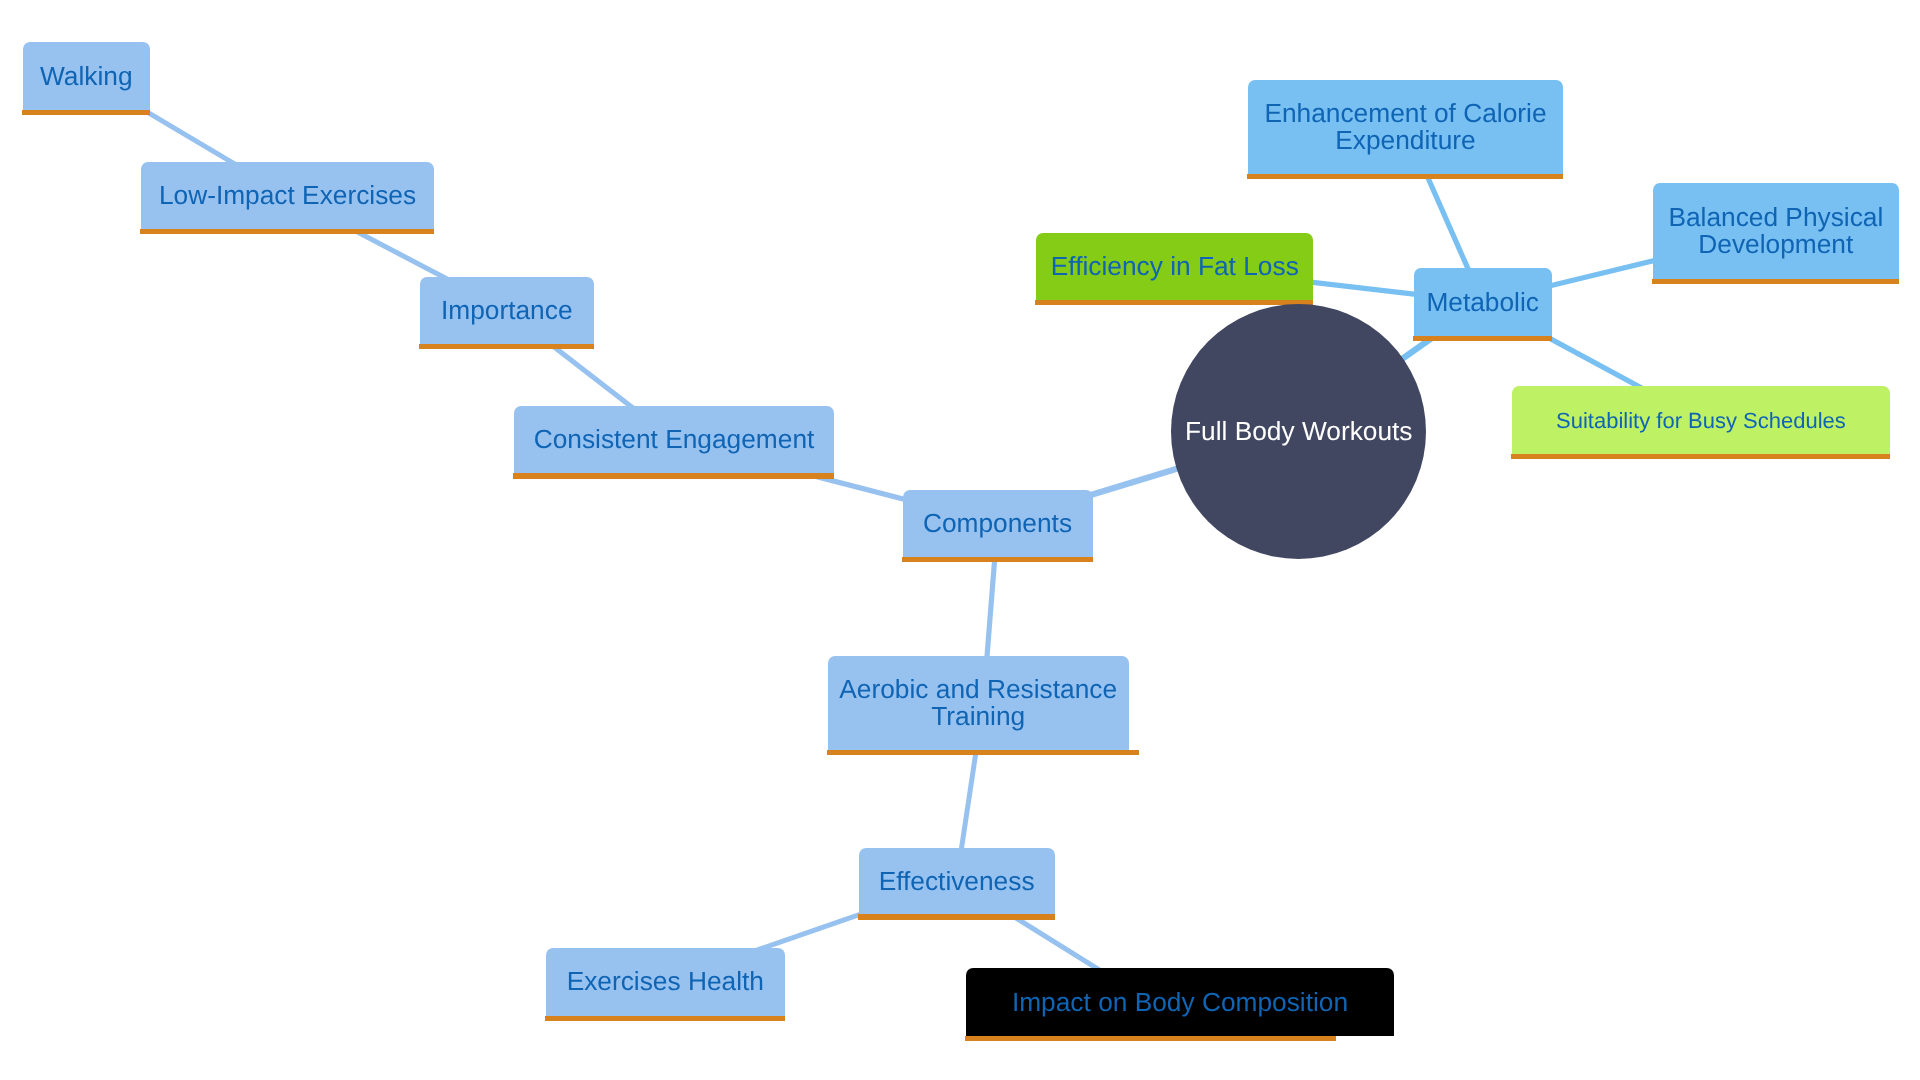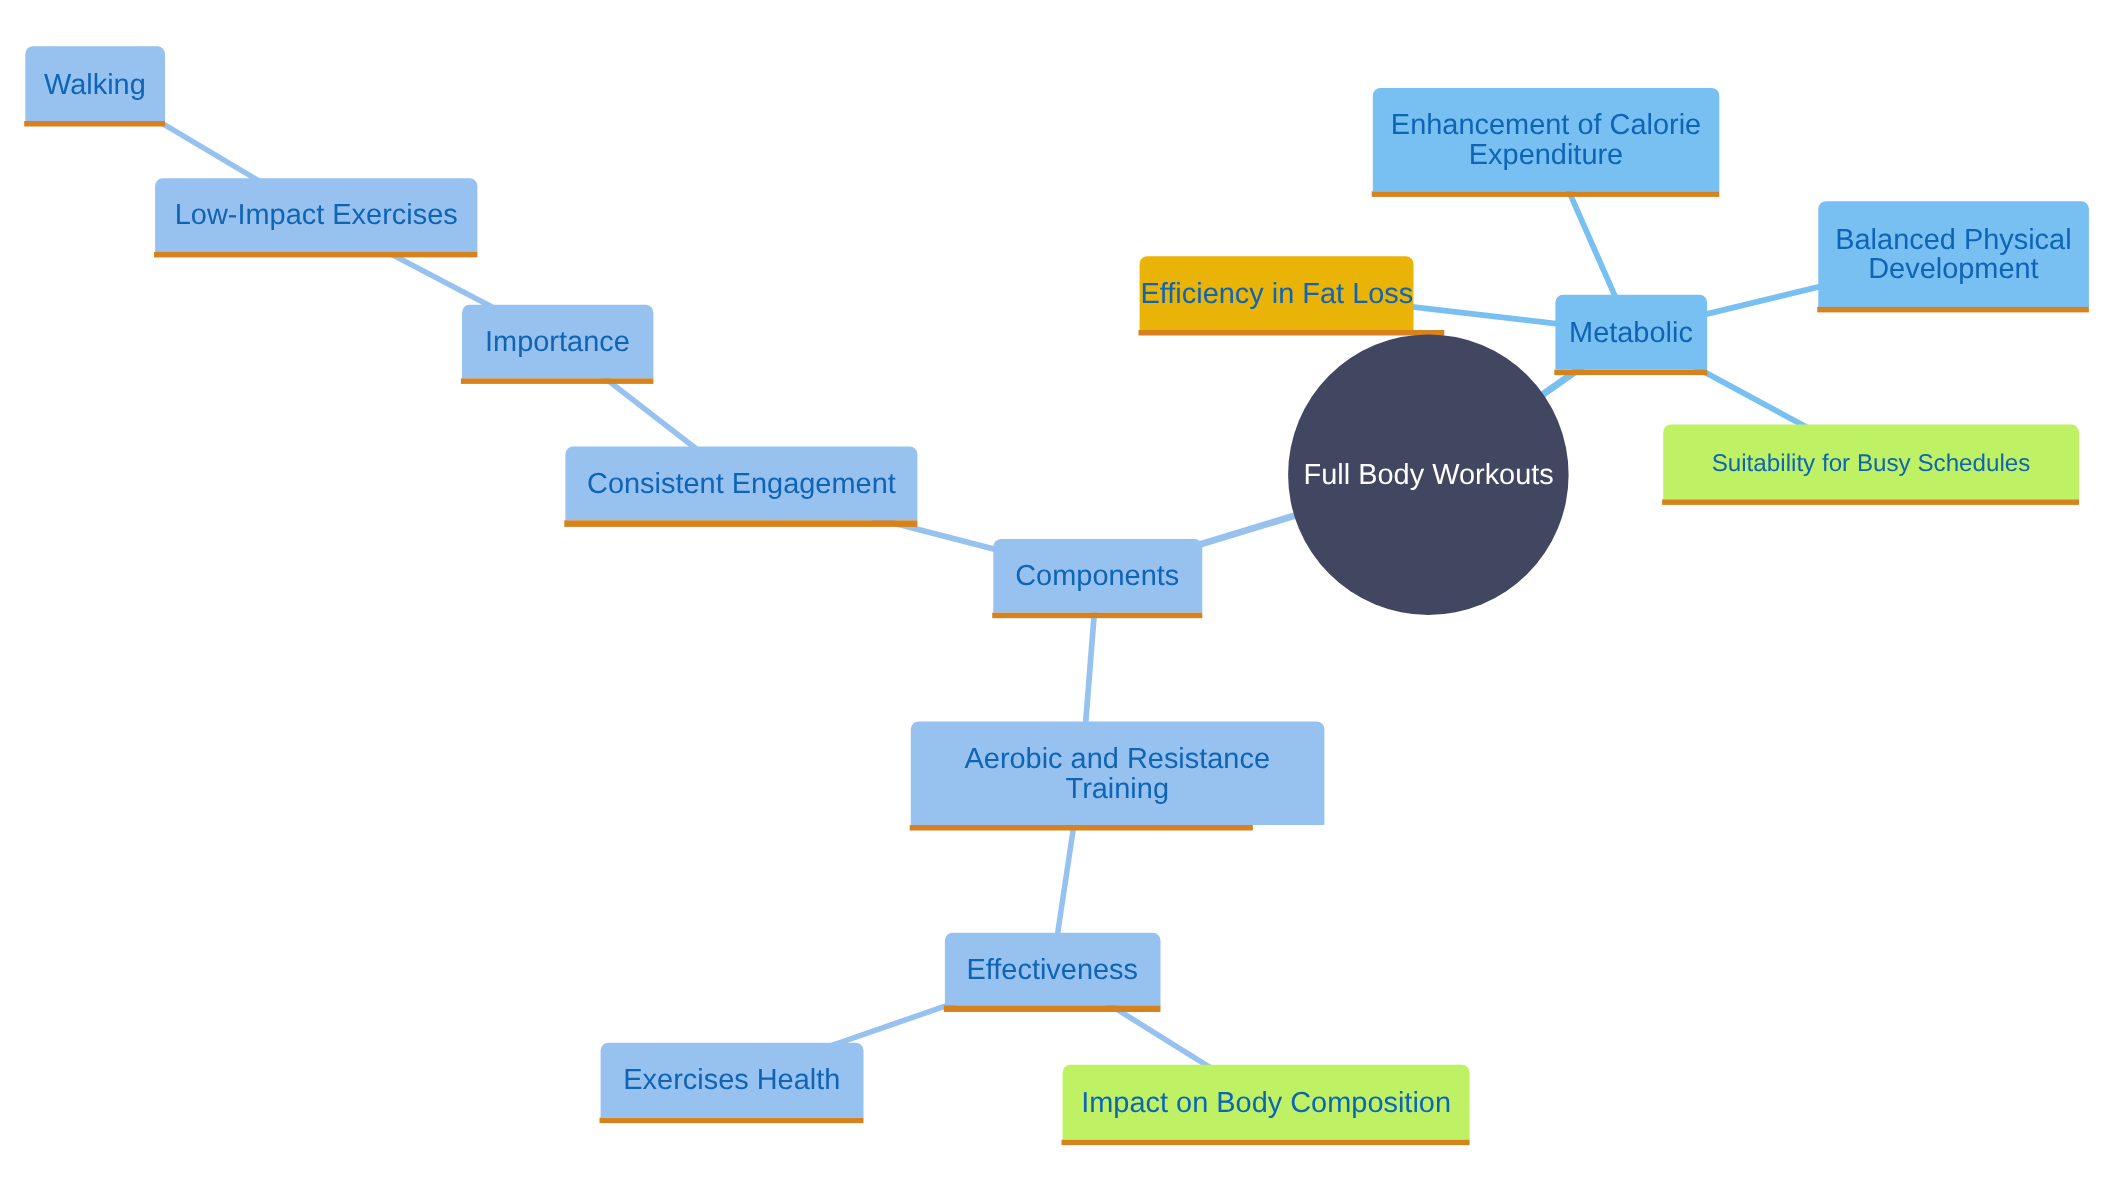--- a/index.html
+++ b/index.html
@@ -76,59 +76,59 @@
       <span class="mm-node-line">Consistent Engagement</span>
     </span>
     <span class="mm-node-accent" style="width: 321px; height: 5.2px; bottom: -5.2px; background: rgb(216, 130, 30);"></span>
   </div>
   <div class="mm-node" style="left: 902.5px; top: 489.7px; width: 190px; height: 67.4px; background: rgb(151, 194, 240); color: rgb(15, 100, 180); font-size: 26.3px; line-height: 27.3px; border-top-left-radius: 7px; border-top-right-radius: 7px; justify-content: center;">
     <span class="mm-node-label">
       <span class="mm-node-line">Components</span>
     </span>
     <span class="mm-node-accent" style="width: 191px; height: 5.2px; bottom: -5.2px; background: rgb(216, 130, 30);"></span>
   </div>
-  <div class="mm-node multi" style="left: 827.7px; top: 655.5px; width: 376px; height: 94.5px; background: rgb(151, 194, 240); color: rgb(15, 100, 180); font-size: 26.3px; line-height: 27.3px; border-top-left-radius: 7px; border-top-right-radius: 7px;">
+  <div class="mm-node multi" style="left: 827.7px; top: 655.5px; width: 301px; height: 94.5px; background: rgb(151, 194, 240); color: rgb(15, 100, 180); font-size: 26.3px; line-height: 27.3px; border-top-left-radius: 7px; border-top-right-radius: 7px;">
     <span class="mm-node-label">
       <span class="mm-node-line">Aerobic and Resistance</span>
       <span class="mm-node-line">Training</span>
     </span>
     <span class="mm-node-accent" style="width: 312.3px; height: 5.2px; bottom: -5.2px; background: rgb(216, 130, 30);"></span>
   </div>
   <div class="mm-node" style="left: 858.6px; top: 847.5px; width: 196px; height: 66.9px; background: rgb(151, 194, 240); color: rgb(15, 100, 180); font-size: 26.3px; line-height: 27.3px; border-top-left-radius: 7px; border-top-right-radius: 7px;">
     <span class="mm-node-label">
       <span class="mm-node-line">Effectiveness</span>
     </span>
     <span class="mm-node-accent" style="width: 197px; height: 5.2px; bottom: -5.2px; background: rgb(216, 130, 30);"></span>
   </div>
   <div class="mm-node" style="left: 546px; top: 948px; width: 238.6px; height: 67.7px; background: rgb(151, 194, 240); color: rgb(15, 100, 180); font-size: 26.3px; line-height: 27.3px; border-top-left-radius: 7px; border-top-right-radius: 7px;">
     <span class="mm-node-label">
       <span class="mm-node-line">Exercises Health</span>
     </span>
     <span class="mm-node-accent" style="width: 239.6px; height: 5.2px; bottom: -5.2px; background: rgb(216, 130, 30);"></span>
   </div>
-  <div class="mm-node" style="left: 966px; top: 968.4px; width: 370px; height: 67.4px; background: #bef264; color: rgb(15, 100, 180); font-size: 26.3px; line-height: 27.3px; border-top-left-radius: 7px; border-top-right-radius: 7px;">
+  <div class="mm-node" style="left: 966px; top: 968.4px; width: 428px; height: 67.4px; background: #000000; color: rgb(15, 100, 180); font-size: 26.3px; line-height: 27.3px; border-top-left-radius: 7px; border-top-right-radius: 7px;">
     <span class="mm-node-label">
       <span class="mm-node-line">Impact on Body Composition</span>
     </span>
     <span class="mm-node-accent" style="width: 371px; height: 5.2px; bottom: -5.2px; background: rgb(216, 130, 30);"></span>
   </div>
   <div class="mm-node" style="left: 1413.6px; top: 268.4px; width: 138.2px; height: 67.5px; background: rgb(120, 191, 242); color: rgb(15, 100, 180); font-size: 26.3px; line-height: 27.3px; border-top-left-radius: 7px; border-top-right-radius: 7px;">
     <span class="mm-node-label">
       <span class="mm-node-line">Metabolic</span>
     </span>
     <span class="mm-node-accent" style="width: 139.2px; height: 5.2px; bottom: -5.2px; background: rgb(216, 130, 30);"></span>
   </div>
   <div class="mm-node multi" style="left: 1247.7px; top: 79.5px; width: 315.6px; height: 94.5px; background: rgb(120, 191, 242); color: rgb(15, 100, 180); font-size: 26.3px; line-height: 27.3px; border-top-left-radius: 7px; border-top-right-radius: 7px;">
     <span class="mm-node-label">
       <span class="mm-node-line">Enhancement of Calorie</span>
       <span class="mm-node-line">Expenditure</span>
     </span>
     <span class="mm-node-accent" style="width: 316.6px; height: 5.2px; bottom: -5.2px; background: rgb(216, 130, 30);"></span>
   </div>
-  <div class="mm-node" style="left: 1036.3px; top: 232.5px; width: 249px; height: 67.4px; background: #eab308; color: rgb(15, 100, 180); font-size: 26.3px; line-height: 27.3px; border-top-left-radius: 7px; border-top-right-radius: 7px;">
+  <div class="mm-node" style="left: 1036.3px; top: 232.5px; width: 277px; height: 67.4px; background: #84cc16; color: rgb(15, 100, 180); font-size: 26.3px; line-height: 27.3px; border-top-left-radius: 7px; border-top-right-radius: 7px;">
     <span class="mm-node-label">
       <span class="mm-node-line">Efficiency in Fat Loss</span>
     </span>
     <span class="mm-node-accent" style="width: 278px; height: 5.2px; bottom: -5.2px; background: rgb(216, 130, 30);"></span>
   </div>
   <div class="mm-node multi" style="left: 1652.8px; top: 183.4px; width: 246.1px; height: 95.3px; background: rgb(120, 191, 242); color: rgb(15, 100, 180); font-size: 26.3px; line-height: 27.3px; border-top-left-radius: 7px; border-top-right-radius: 7px;">
     <span class="mm-node-label">
       <span class="mm-node-line">Balanced Physical</span>
       <span class="mm-node-line">Development</span>
     </span>

